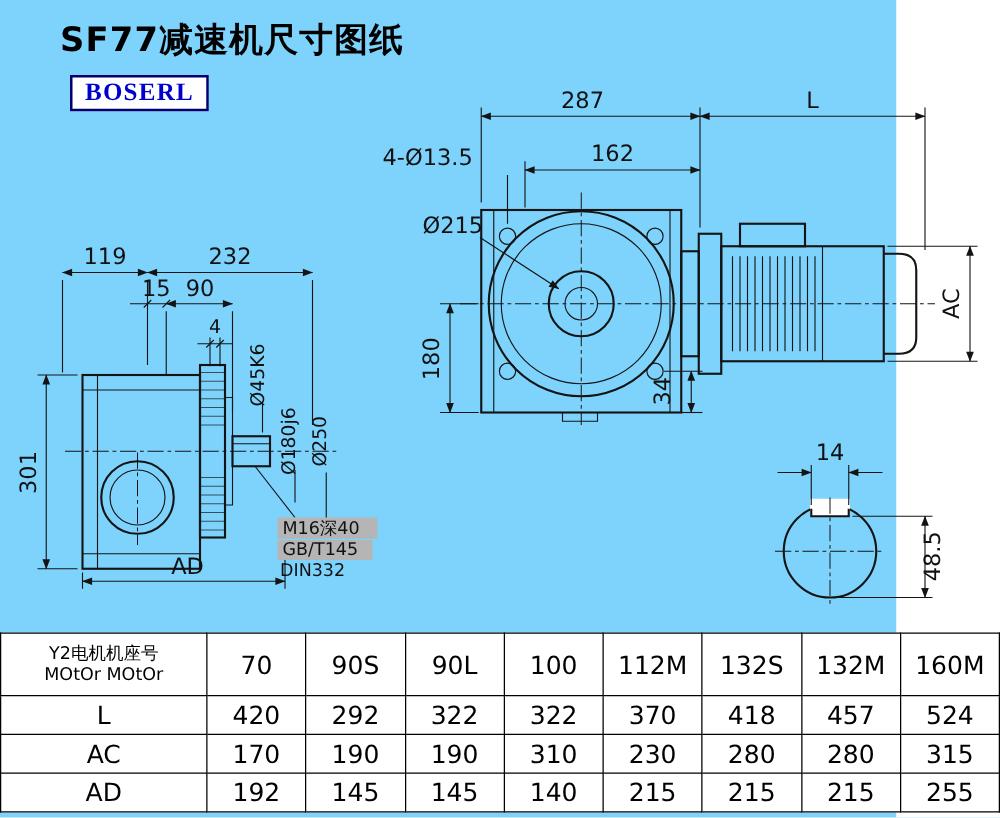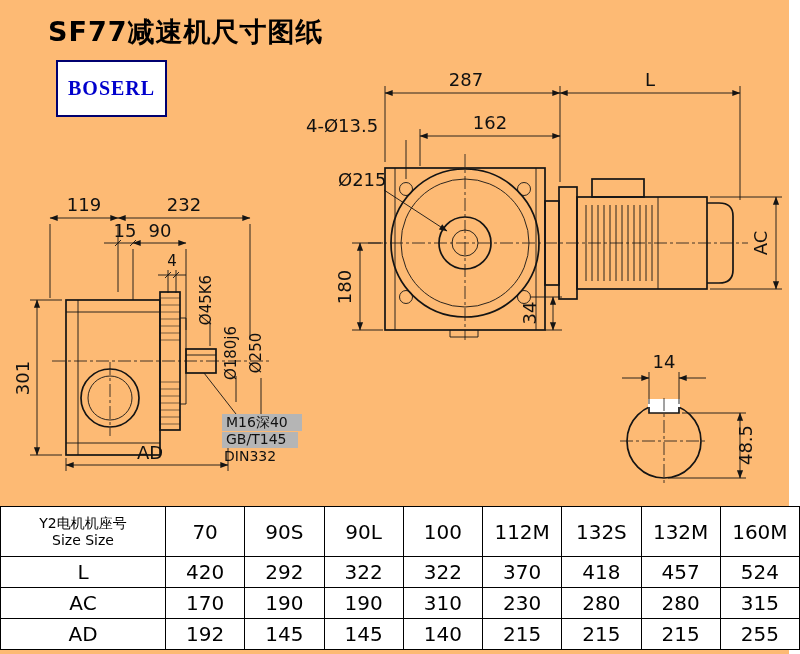--- a/index.html
+++ b/index.html
@@ -1,20 +1,20 @@
 <!DOCTYPE html>
 <html><head>
 <meta charset="utf-8">
 <style>
   * { margin:0; padding:0; box-sizing:border-box; }
   html,body { width:800px; height:654px; background:#fff; font-family:"DejaVu Sans",sans-serif; position:relative; overflow:hidden; }
-  .page { position:absolute; inset:0; width:789px; height:654px; background:#fdba74; }
+  .page { position:absolute; inset:0; width:717px; height:654px; background:#7dd3fc; }
 
   .title { position:absolute; left:48px; top:14px; font-size:27px; font-weight:bold; color:#000; letter-spacing:1px; }
-  .brand-box { position:absolute; left:56px; top:60px; border:2px solid #000070; padding:15px 10px; background:#fff; }
+  .brand-box { position:absolute; left:56px; top:60px; border:2px solid #000070; padding:1px 10px; background:#fff; }
   .brand { font-family:"Liberation Serif",serif; font-size:20px; font-weight:bold; color:#0000cc; letter-spacing:1px; }
 
   svg.drawing { position:absolute; left:0; top:0; }
 
   
   .ol{stroke:#141414;stroke-width:1.7;fill:none}
   .tl{stroke:#141414;stroke-width:0.9;fill:none}
   .dim{stroke:#141414;stroke-width:0.9;fill:none}
   .cl{stroke:#141414;stroke-width:0.8;fill:none;stroke-dasharray:13 3 3 3}
   .hatch{stroke:#141414;stroke-width:0.55;fill:none}
@@ -204,21 +204,21 @@
         <col>
         <col>
         <col>
         <col>
         <col>
       </colgroup>
     <tbody>
       <tr class="hdr">
         <td class="mcell">
           <div>Y2电机机座号</div>
-          <div>Size Size</div>
+          <div>MOtOr MOtOr</div>
         </td>
         <td>70</td>
         <td>90S</td>
         <td>90L</td>
         <td>100</td>
         <td>112M</td>
         <td>132S</td>
         <td>132M</td>
         <td>160M</td>
       </tr>

